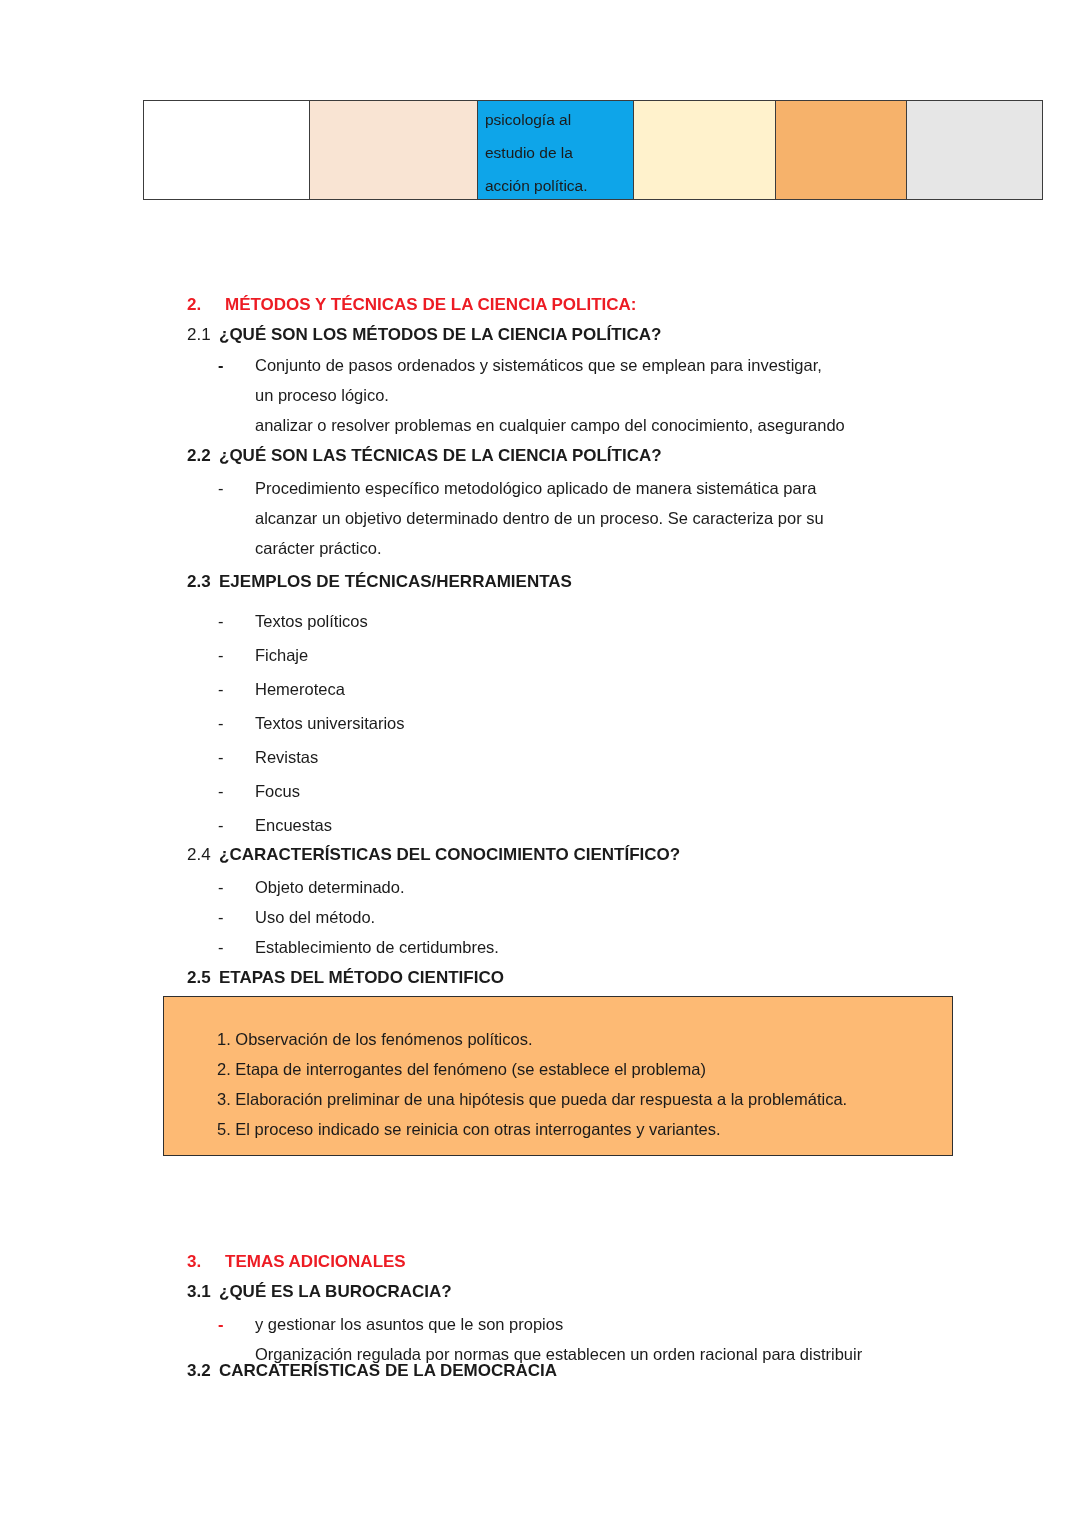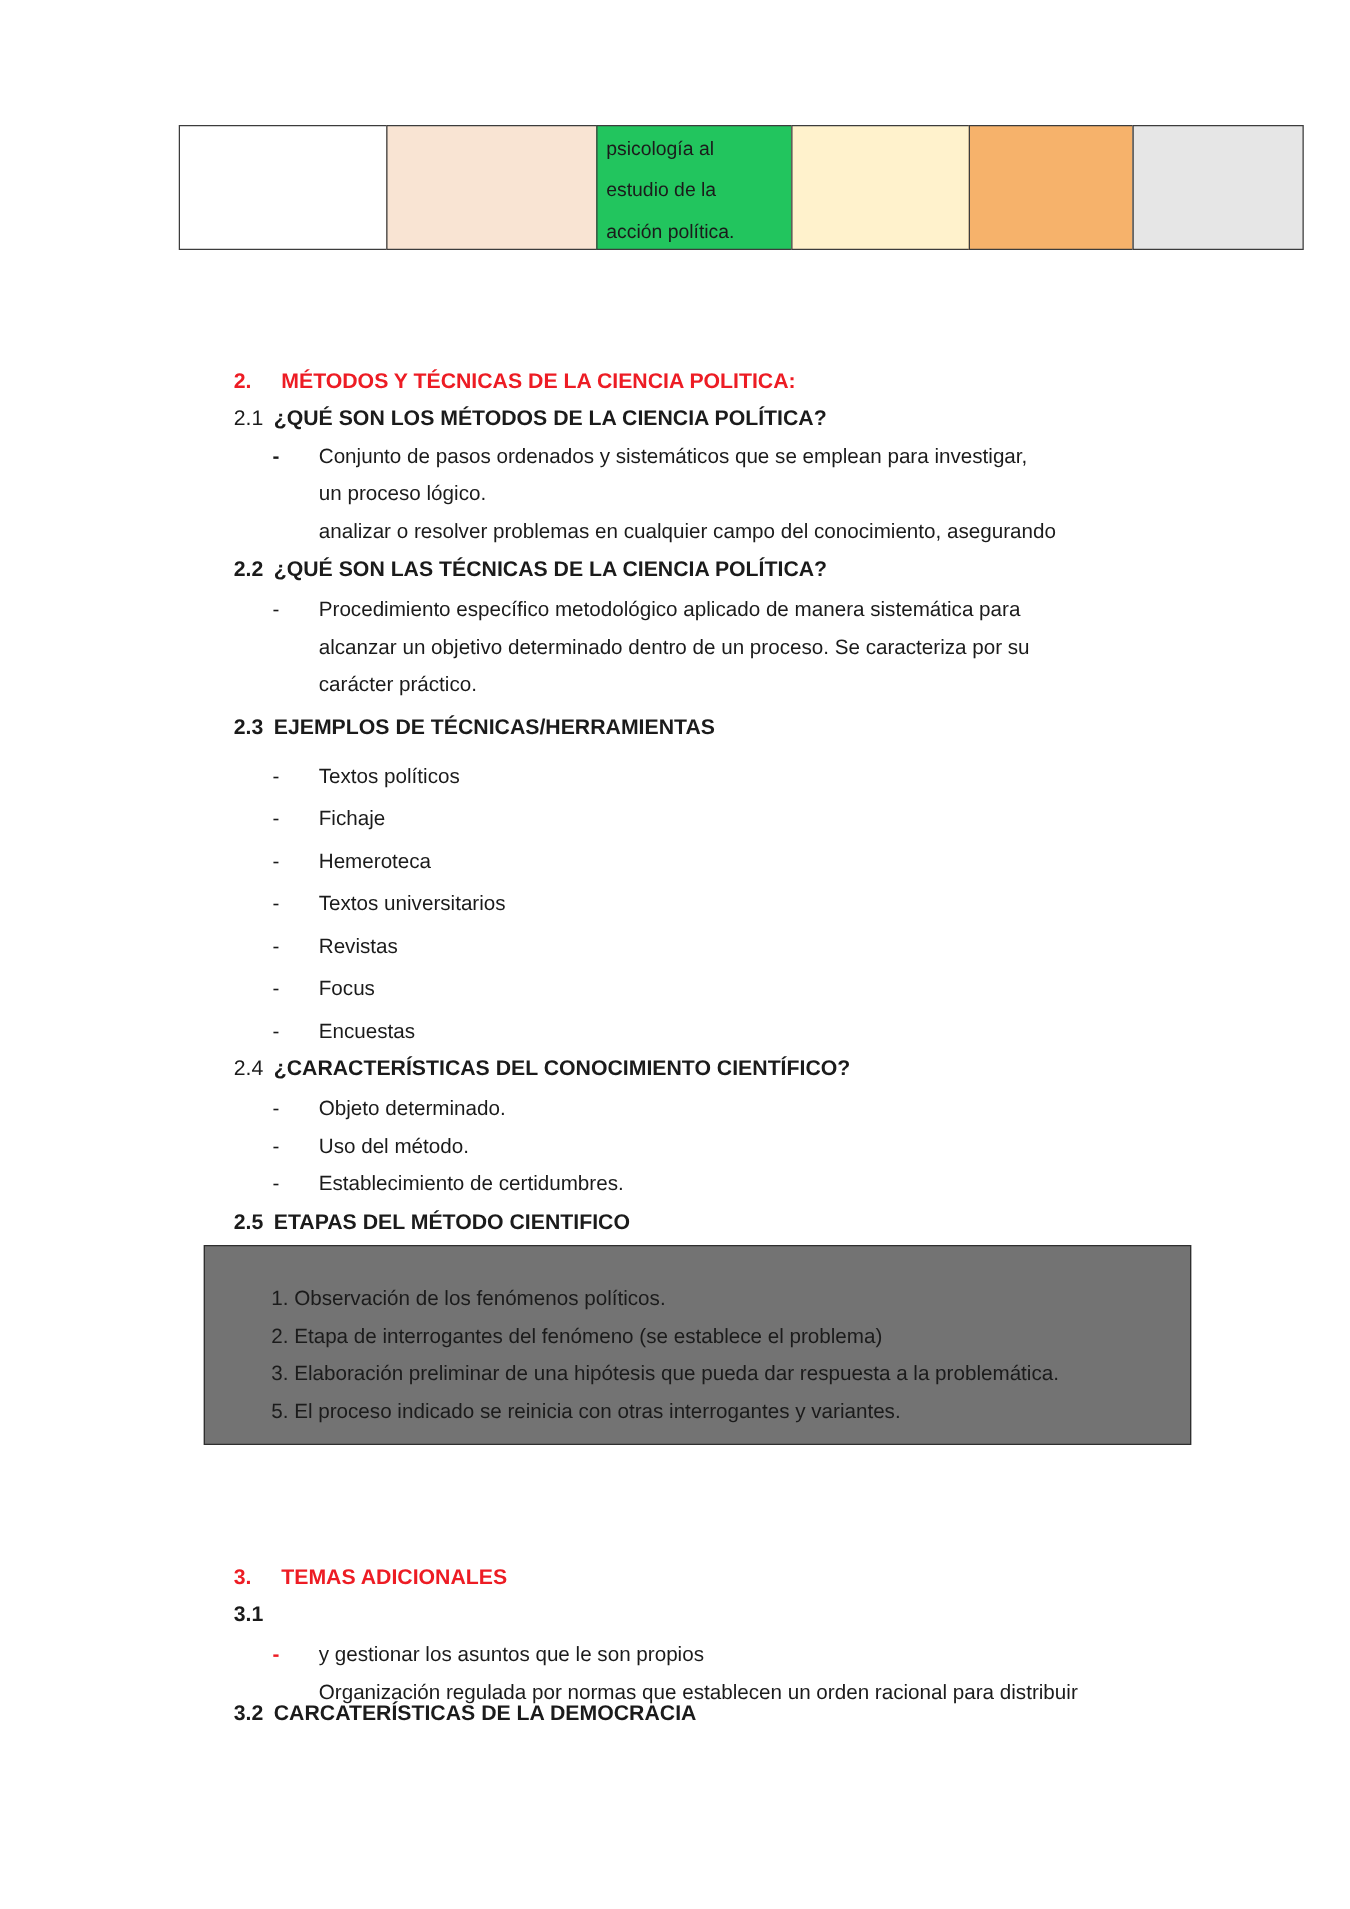--- a/index.html
+++ b/index.html
@@ -37,35 +37,35 @@
   .brow{display:flex;padding-left:31px;font-size:16.5px;line-height:30px;}
   .brow .dash{flex:none;width:37px;}
   .brow .dash.bold{font-weight:bold;}
   .btext .bline{display:block;white-space:nowrap;}
   .list .brow{height:34px;line-height:34px;}
   .list.tight .brow{height:30px;line-height:30px;}
 
   
   .stepbox{
     position:absolute;left:163px;top:996px;width:790px;box-sizing:border-box;
-    border:1.5px solid #2f2f2f;background:#737373;
+    border:1.5px solid #2f2f2f;background:#fdba74;
     padding:32px 18px 6px 53px;
   }
   .step{margin:0 0 9px 0;font-size:16.5px;}
   .step .sline{display:block;line-height:21px;white-space:nowrap;}
 </style>
 </head>
 <body>
 
 <div class="page">
 
   <div class="tbl">
     <div class="cell c1" style="background-color: rgb(255, 255, 255);"></div>
     <div class="cell c2" style="background-color: rgb(249, 228, 211);"></div>
-    <div class="cell c3" style="background-color: #22c55e;">
+    <div class="cell c3" style="background-color: #0ea5e9;">
       <span class="cline">psicología al</span>
       <span class="cline">estudio de la</span>
       <span class="cline">acción política.</span>
     </div>
     <div class="cell c4" style="background-color: rgb(255, 242, 204);"></div>
     <div class="cell c5" style="background-color: rgb(246, 178, 107);"></div>
     <div class="cell c6" style="background-color: rgb(230, 230, 230);"></div>
   </div>
 
   <div class="h red abs" style="top: 290px; color: rgb(237, 28, 36);">
@@ -177,20 +177,21 @@
     </p>
   </div>
 
   <div class="h red abs" style="top: 1247px; color: rgb(237, 28, 36);">
     <span class="num">3.</span>
     <span class="ht">TEMAS ADICIONALES</span>
   </div>
 
   <div class="h abs" style="top:1277px">
     <span class="num">3.1</span>
+    <span class="ht">¿QUÉ ES LA BUROCRACIA?</span>
   </div>
   <div class="abs" style="top:1309px">
     <div class="brow">
       <span class="dash bold" style="color: rgb(237, 28, 36);">-</span>
       <div class="btext">
         <span class="bline">y gestionar los asuntos que le son propios</span>
         <span class="bline">Organización regulada por normas que establecen un orden racional para distribuir</span>
       </div>
     </div>
   </div>

